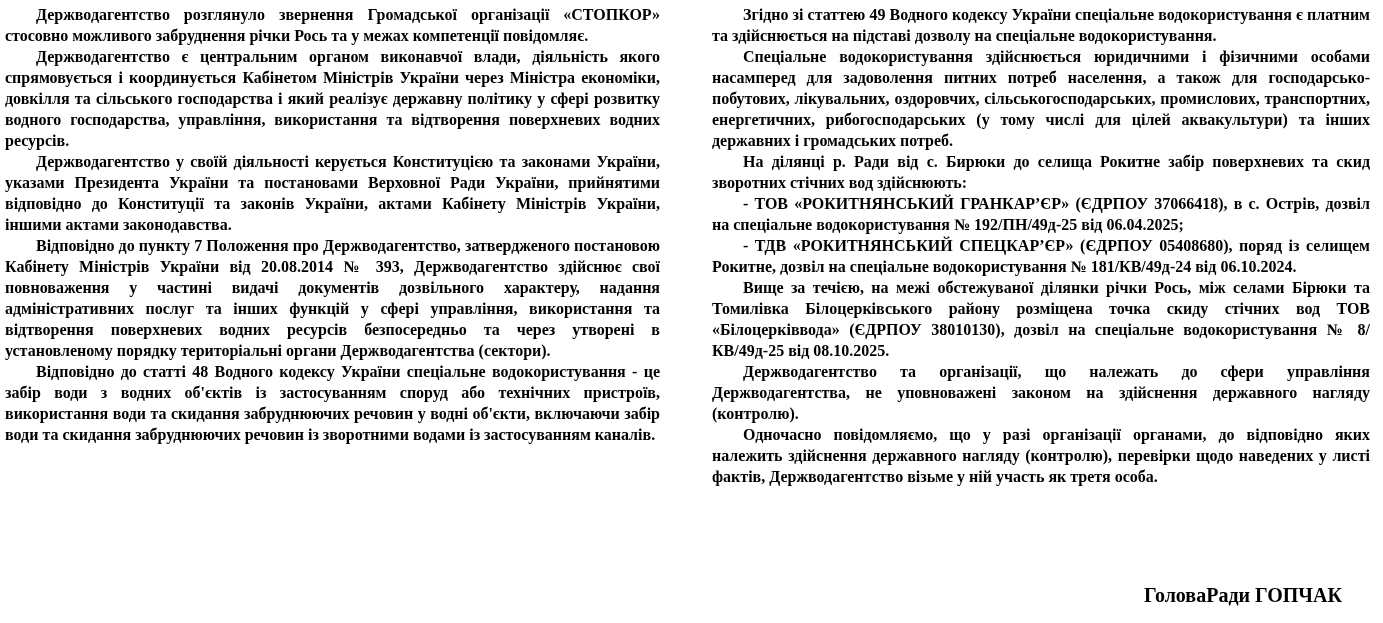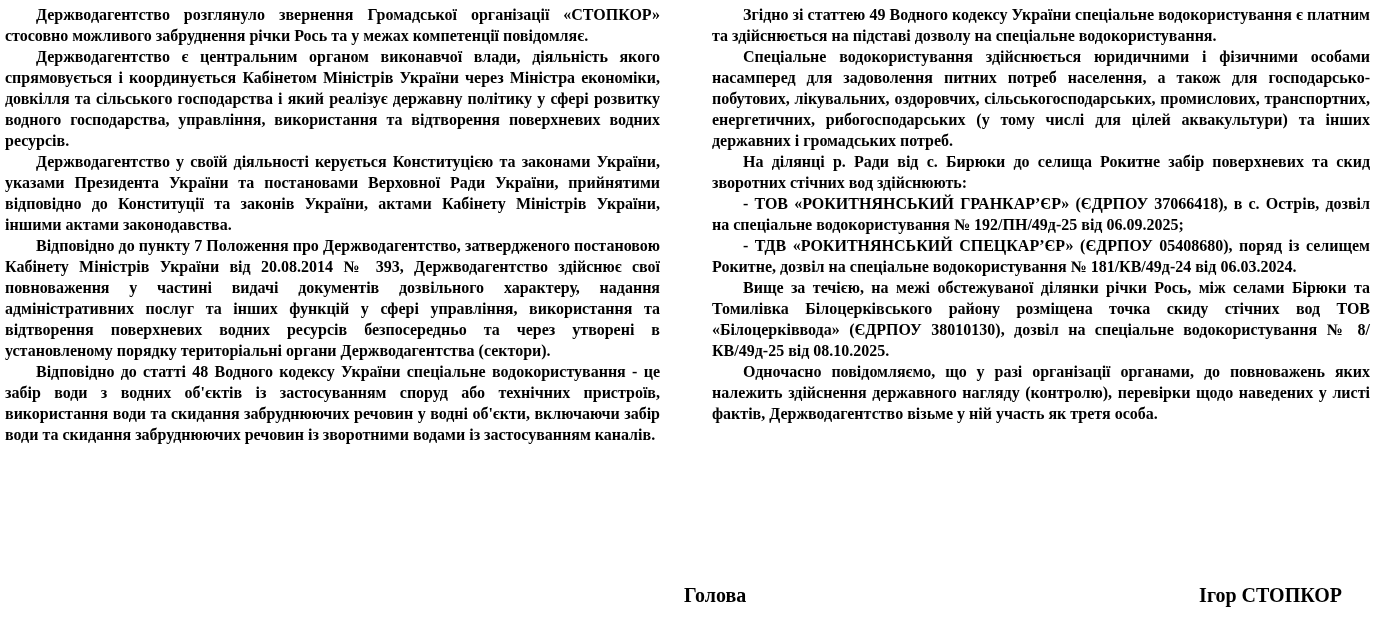--- a/index.html
+++ b/index.html
@@ -37,21 +37,21 @@
     margin: 0;
     padding: 0;
     text-indent: 31px;
   }
   .signature-row {
     position: absolute;
     left: 684px;
     top: 585px;
     width: 658px;
     display: flex;
-    justify-content: space-between;
+    justify-content: flex-end;
     font-size: 20px;
     line-height: 21px;
     font-weight: bold;
   }
 </style>
 </head>
 <body>
 
 <div class="page">
 
@@ -60,24 +60,25 @@
     <p>Держводагентство є центральним органом виконавчої влади, діяльність якого спрямовується і координується Кабінетом Міністрів України через Міністра економіки, довкілля та сільського господарства і який реалізує державну політику у сфері розвитку водного господарства, управління, використання та відтворення поверхневих водних ресурсів.</p>
     <p>Держводагентство у своїй діяльності керується Конституцією та законами України, указами Президента України та постановами Верховної Ради України, прийнятими відповідно до Конституції та законів України, актами Кабінету Міністрів України, іншими актами законодавства.</p>
     <p>Відповідно до пункту 7 Положення про Держводагентство, затвердженого постановою Кабінету Міністрів України від 20.08.2014 № 393, Держводагентство здійснює свої повноваження у частині видачі документів дозвільного характеру, надання адміністративних послуг та інших функцій у сфері управління, використання та відтворення поверхневих водних ресурсів безпосередньо та через утворені в установленому порядку територіальні органи Держводагентства (сектори).</p>
     <p>Відповідно до статті 48 Водного кодексу України спеціальне водокористування - це забір води з водних об'єктів із застосуванням споруд або технічних пристроїв, використання води та скидання забруднюючих речовин у водні об'єкти, включаючи забір води та скидання забруднюючих речовин із зворотними водами із застосуванням каналів.</p>
   </div>
 
   <div class="col col-right">
     <p>Згідно зі статтею 49 Водного кодексу України спеціальне водокористування є платним та здійснюється на підставі дозволу на спеціальне водокористування.</p>
     <p>Спеціальне водокористування здійснюється юридичними і фізичними особами насамперед для задоволення питних потреб населення, а також для господарсько-побутових, лікувальних, оздоровчих, сільськогосподарських, промислових, транспортних, енергетичних, рибогосподарських (у тому числі для цілей аквакультури) та інших державних і громадських потреб.</p>
     <p>На ділянці р. Ради від с. Бирюки до селища Рокитне забір поверхневих та скид зворотних стічних вод здійснюють:</p>
-    <p>- ТОВ «РОКИТНЯНСЬКИЙ ГРАНКАР’ЄР» (ЄДРПОУ 37066418), в с. Острів, дозвіл на спеціальне водокористування № 192/ПН/49д-25 від 06.09.2025;</p>
-    <p>- ТДВ «РОКИТНЯНСЬКИЙ СПЕЦКАР’ЄР» (ЄДРПОУ 05408680), поряд із селищем Рокитне, дозвіл на спеціальне водокористування № 181/КВ/49д-24 від 06.03.2024.</p>
+    <p>- ТОВ «РОКИТНЯНСЬКИЙ ГРАНКАР’ЄР» (ЄДРПОУ 37066418), в с. Острів, дозвіл на спеціальне водокористування № 192/ПН/49д-25 від 06.04.2025;</p>
+    <p>- ТДВ «РОКИТНЯНСЬКИЙ СПЕЦКАР’ЄР» (ЄДРПОУ 05408680), поряд із селищем Рокитне, дозвіл на спеціальне водокористування № 181/КВ/49д-24 від 06.10.2024.</p>
     <p>Вище за течією, на межі обстежуваної ділянки річки Рось, між селами Бірюки та Томилівка Білоцерківського району розміщена точка скиду стічних вод ТОВ «Білоцерківвода» (ЄДРПОУ 38010130), дозвіл на спеціальне водокористування № 8/КВ/49д-25 від 08.10.2025.</p>
-    <p>Одночасно повідомляємо, що у разі організації органами, до повноважень яких належить здійснення державного нагляду (контролю), перевірки щодо наведених у листі фактів, Держводагентство візьме у ній участь як третя особа.</p>
+    <p>Держводагентство та організації, що належать до сфери управління Держводагентства, не уповноважені законом на здійснення державного нагляду (контролю).</p>
+    <p>Одночасно повідомляємо, що у разі організації органами, до відповідно яких належить здійснення державного нагляду (контролю), перевірки щодо наведених у листі фактів, Держводагентство візьме у ній участь як третя особа.</p>
   </div>
 
   <div class="signature-row">
     <span>Голова</span>
-    <span>Ігор СТОПКОР</span>
+    <span>Ради ГОПЧАК</span>
   </div>
 
 </div>
 
 </body></html>

